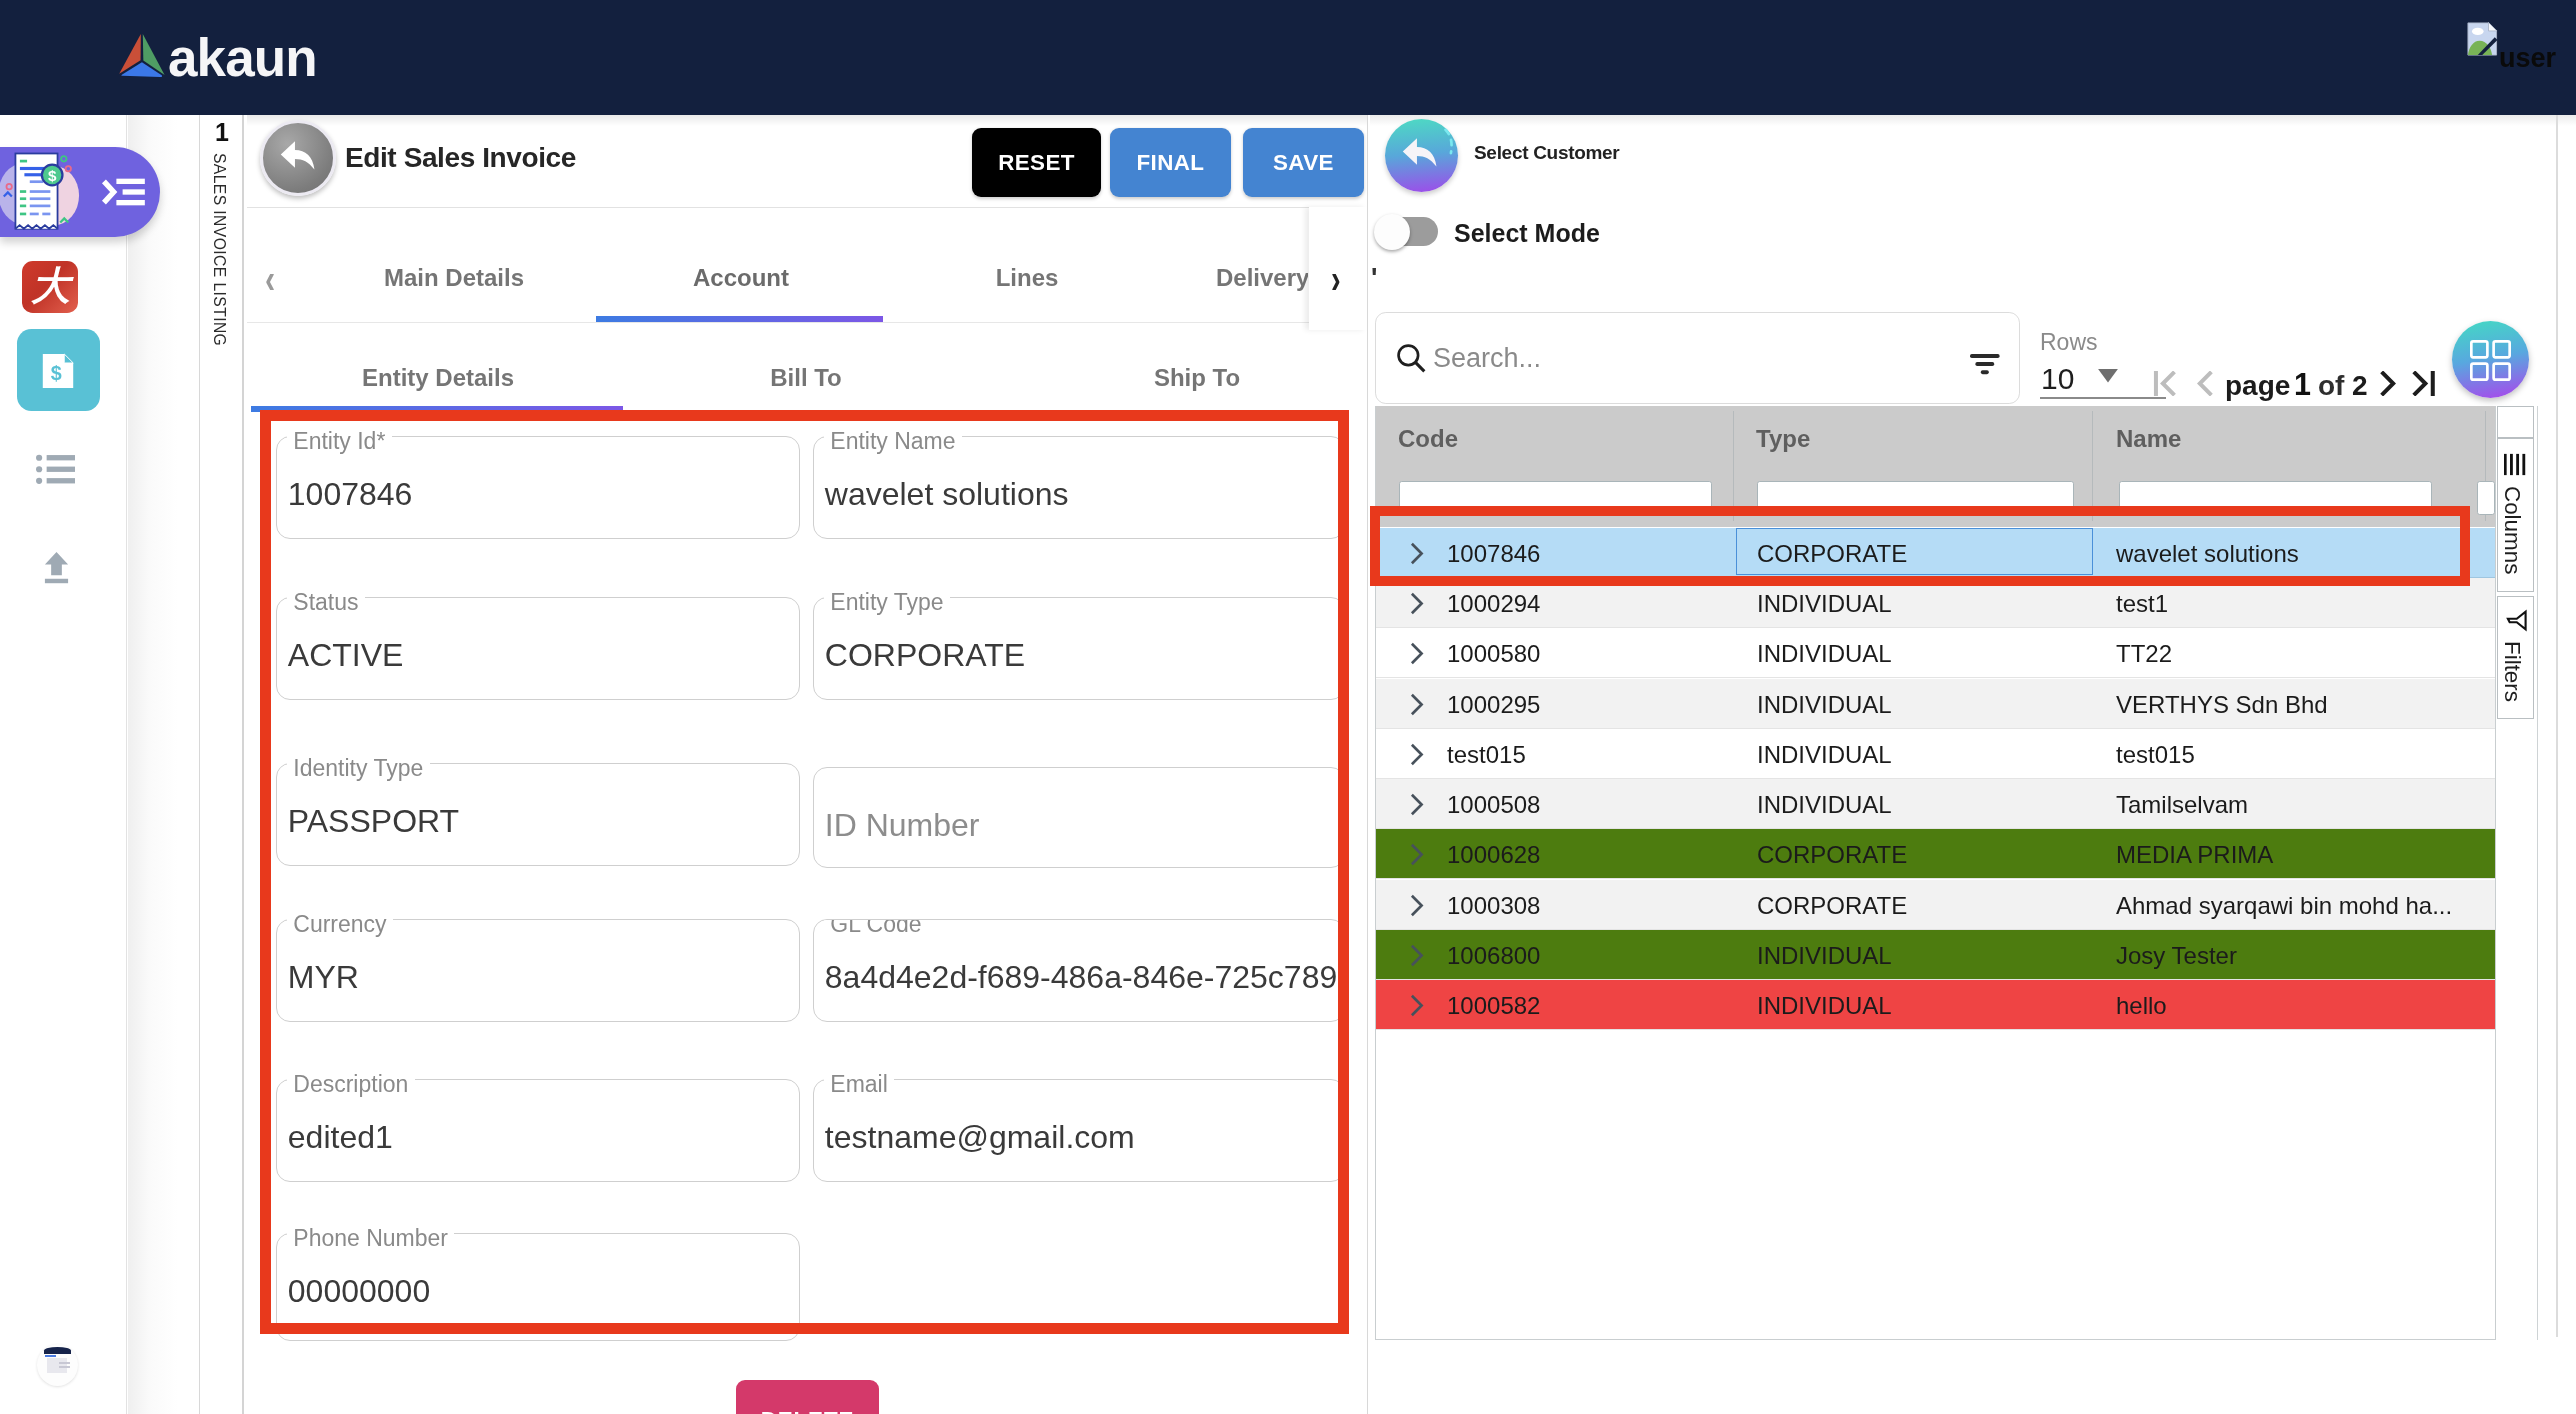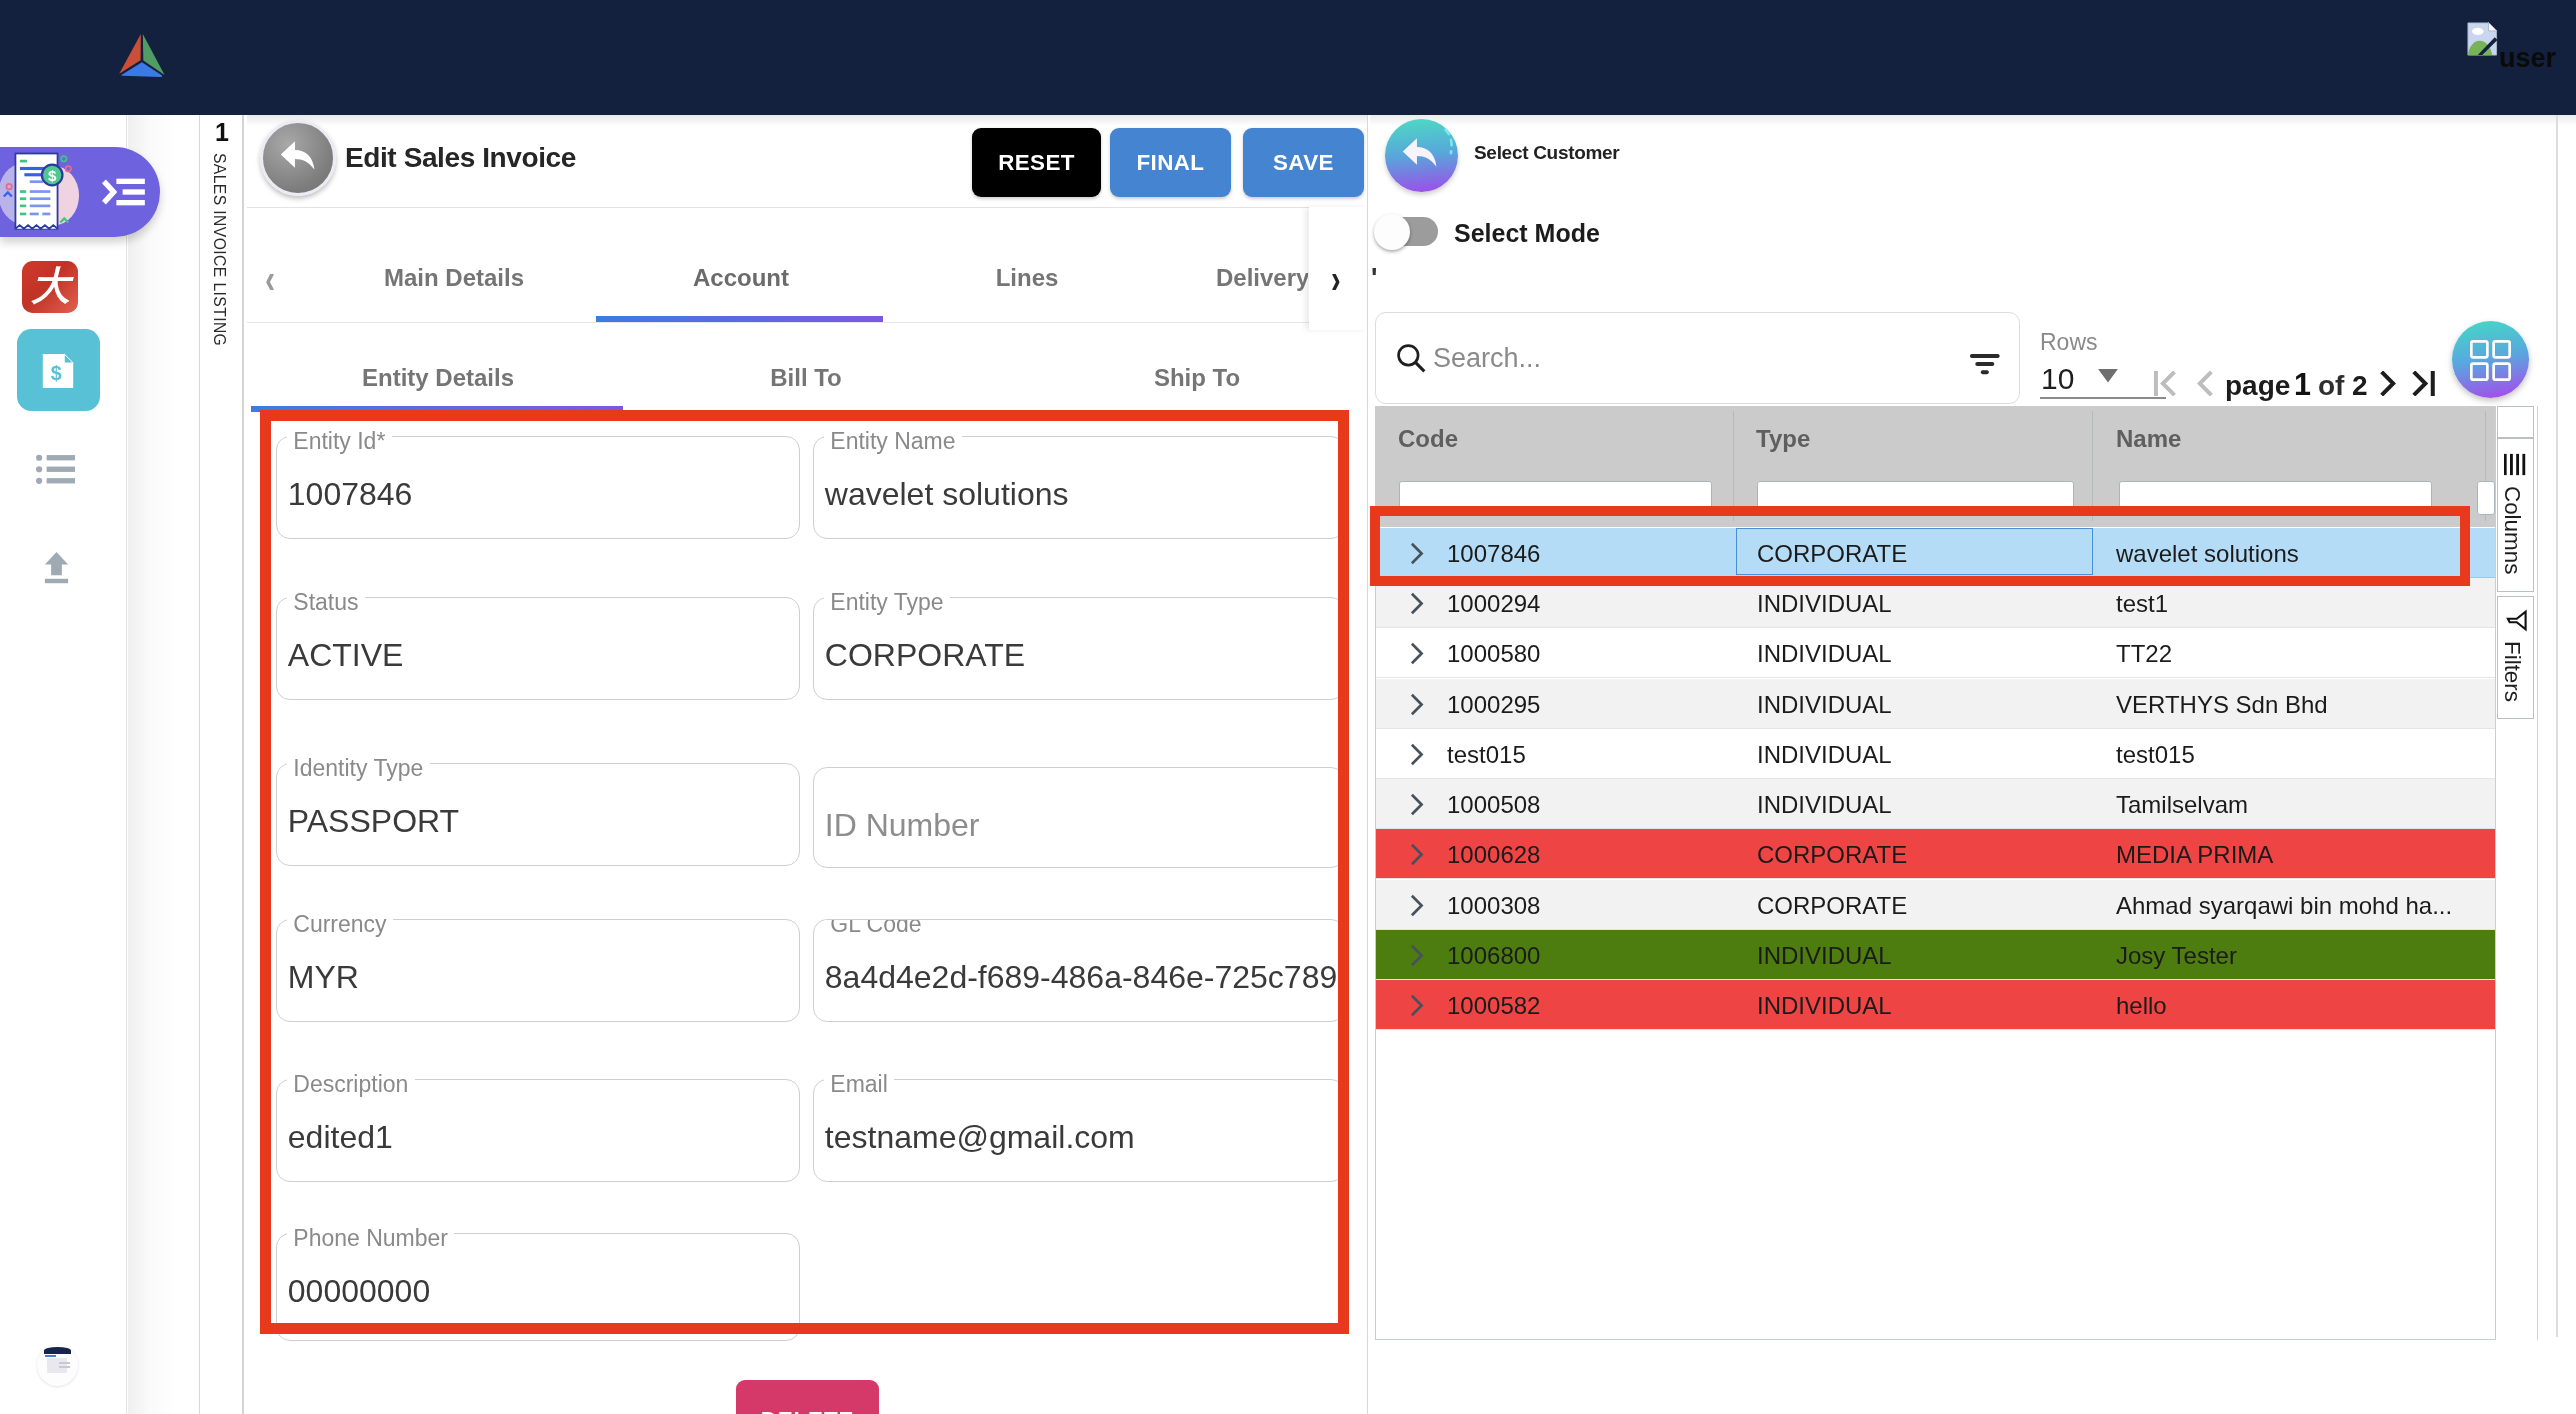--- a/index.html
+++ b/index.html
@@ -10,20 +10,21 @@
 </head>
 <body>
 <div id="page">
 
   <div class="abs" id="navbar" style="left:0;top:0;width:2576px;height:115px;background:#13203E;">
     <svg class="abs" style="left:118px;top:33px;" width="48" height="45" viewBox="0 0 53 50">
       <polygon points="25.2,1.2 1.2,45.2 24.9,30.3" fill="#C94F38"></polygon>
       <polygon points="27.4,1.2 51.6,46.8 28,30.6" fill="#4F9D64"></polygon>
       <path d="M26.4 32.6 L4.5 46 Q2.5 47.3 5 47.6 L47 48.9 Q49.7 48.9 48.4 46.9 Z" fill="#3B78E8"></path>
     </svg>
+    <div class="abs" style="left:168px;top:27px;width:359px;font-size:53px;font-weight:bold;color:#F5F5F7;letter-spacing:-0.9px;">akaun</div>
 
     <svg class="abs" style="left:2467px;top:21.5px;" width="30.5" height="34" viewBox="0 0 34 38">
       <path d="M1 1 L24 1 L33 10 L33 37 L1 37 Z" fill="#c8d6ef" stroke="#aab4c8" stroke-width="1"></path>
       <path d="M24 0.5 L24 10 L33.5 10 Z" fill="#f6f8fc" stroke="#aab4c8" stroke-width="1"></path>
       <path d="M1 37 C2 28 7 21 14 21 C22 21 27 29 28 37 Z" fill="#78b357"></path>
       <ellipse cx="12" cy="10.5" rx="6.5" ry="4" fill="#fff"></ellipse>
       <path d="M12 37 L31 17 L34 20 L17 37 Z" fill="#13203E"></path>
     </svg>
     <div class="abs" style="left:2499px;top:43px;font-size:27px;font-weight:bold;color:#0a0a0a;">user</div>
   </div>
@@ -310,21 +311,21 @@
       <span class="c3">test015</span>
   </div>
   <div class="trow" style="top:779px;background:#f2f2f2;">
     <svg class="chev" width="13.5" height="23" viewBox="0 0 15 26">
         <path d="M2 2 L13 13 L2 24" fill="none" stroke="#47515b" stroke-width="3"></path>
       </svg>
     <span class="c1">1000508</span>
       <span class="c2">INDIVIDUAL</span>
       <span class="c3">Tamilselvam</span>
   </div>
-  <div class="trow" style="top:829px;background:#ef4444;text-align:right;">
+  <div class="trow" style="top:829px;background:#4d7c0f;text-align:right;">
     <svg class="chev" width="13.5" height="23" viewBox="0 0 15 26">
         <path d="M2 2 L13 13 L2 24" fill="none" stroke="#47515b" stroke-width="3"></path>
       </svg>
     <span class="c1">1000628</span>
       <span class="c2">CORPORATE</span>
       <span class="c3">MEDIA PRIMA</span>
   </div>
   <div class="trow" style="top:880px;background:#f2f2f2;">
     <svg class="chev" width="13.5" height="23" viewBox="0 0 15 26">
         <path d="M2 2 L13 13 L2 24" fill="none" stroke="#47515b" stroke-width="3"></path>

